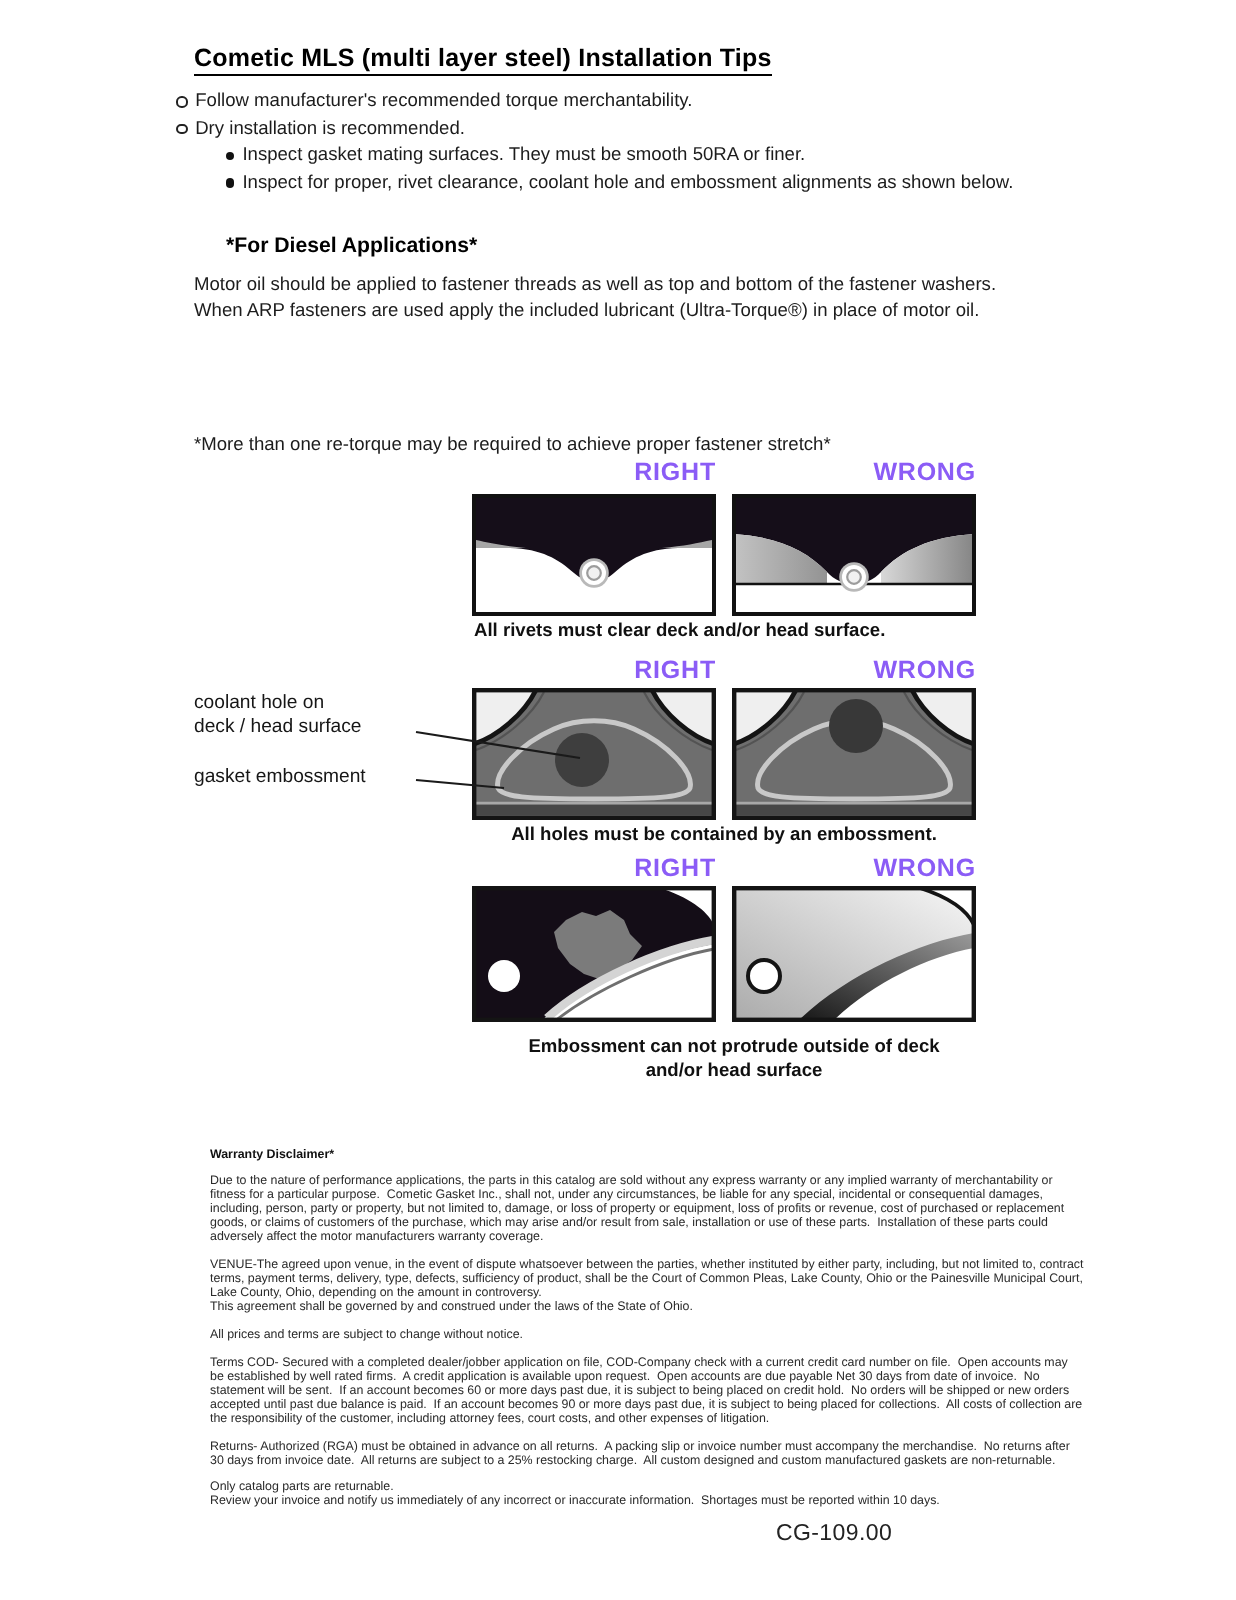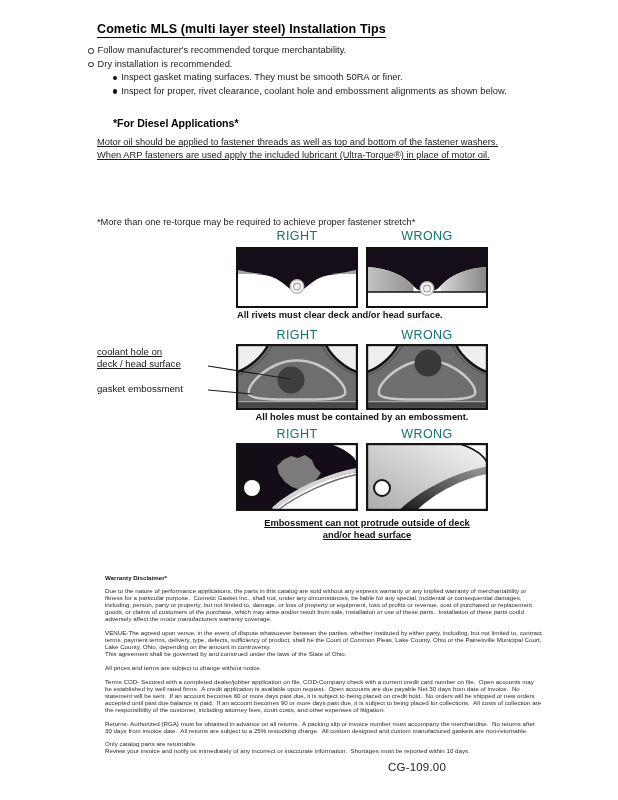--- a/index.html
+++ b/index.html
@@ -1,19 +1,19 @@
 <!DOCTYPE html>
 <html><head>
 <meta charset="utf-8">
 <style>
   html,body{margin:0;padding:0;background:#ffffff;}
   .page{position:relative;width:618px;height:800px;background:#ffffff;overflow:hidden;
         font-family:"Liberation Sans", sans-serif;color:#1c1c1c;padding-left:10px;}
   .abs{position:absolute;}
-  .pre{white-space:pre-line;text-decoration:underline;}
+  .pre{white-space:pre-line;}
   .prew{white-space:pre-wrap;}
 
   
   .title{left:97px;top:22px;font-size:12.5px;font-weight:bold;color:#000;
          border-bottom:1.6px solid #000;padding-bottom:1px;letter-spacing:.1px;}
   .tips{left:88px;top:44px;width:470px;font-size:9.3px;line-height:13.6px;}
   .brow{display:flex;align-items:flex-start;}
   .ocirc{flex:0 0 auto;width:3.6px;height:3.6px;border:1px solid #222;border-radius:50%;
          margin:4.2px 4px 0 0;}
   .fdot{flex:0 0 auto;width:4.2px;height:4.2px;background:#111;border-radius:50%;
@@ -21,22 +21,22 @@
   .sub{margin-left:25px;}
 
   
   .dheading{left:97px;top:117px;font-size:10.6px;font-weight:bold;color:#000;margin-left:16px;}
   .para{left:97px;width:455px;font-size:9.3px;line-height:13.4px;}
   .p1{top:136px;}
   .p2{top:170px;}
   .pnote{top:216px;}
 
   
-  .rw{width:122px;text-align:center;font-size:12.5px;font-weight:400;
-      letter-spacing:.4px;color:#0f766e;}
+  .rw{width:122px;text-align:right;font-size:12.5px;font-weight:700;
+      letter-spacing:.4px;color:#8b5cf6;}
   .dbox{width:122px;height:61px;}
   .dbox svg{display:block;}
   .cap{font-size:9.3px;font-weight:bold;color:#101010;line-height:11.5px;}
   .sidelab{left:97px;width:111px;text-align:left;font-size:9.6px;line-height:12px;color:#161616;}
 
   
   .warranty{left:105px;top:574px;width:437px;font-size:6.2px;line-height:7.1px;color:#2a2a2a;}
   .warranty .wh{font-weight:bold;color:#111;margin-bottom:6px;}
   .warranty p{margin:0 0 6.5px 0;}
 

